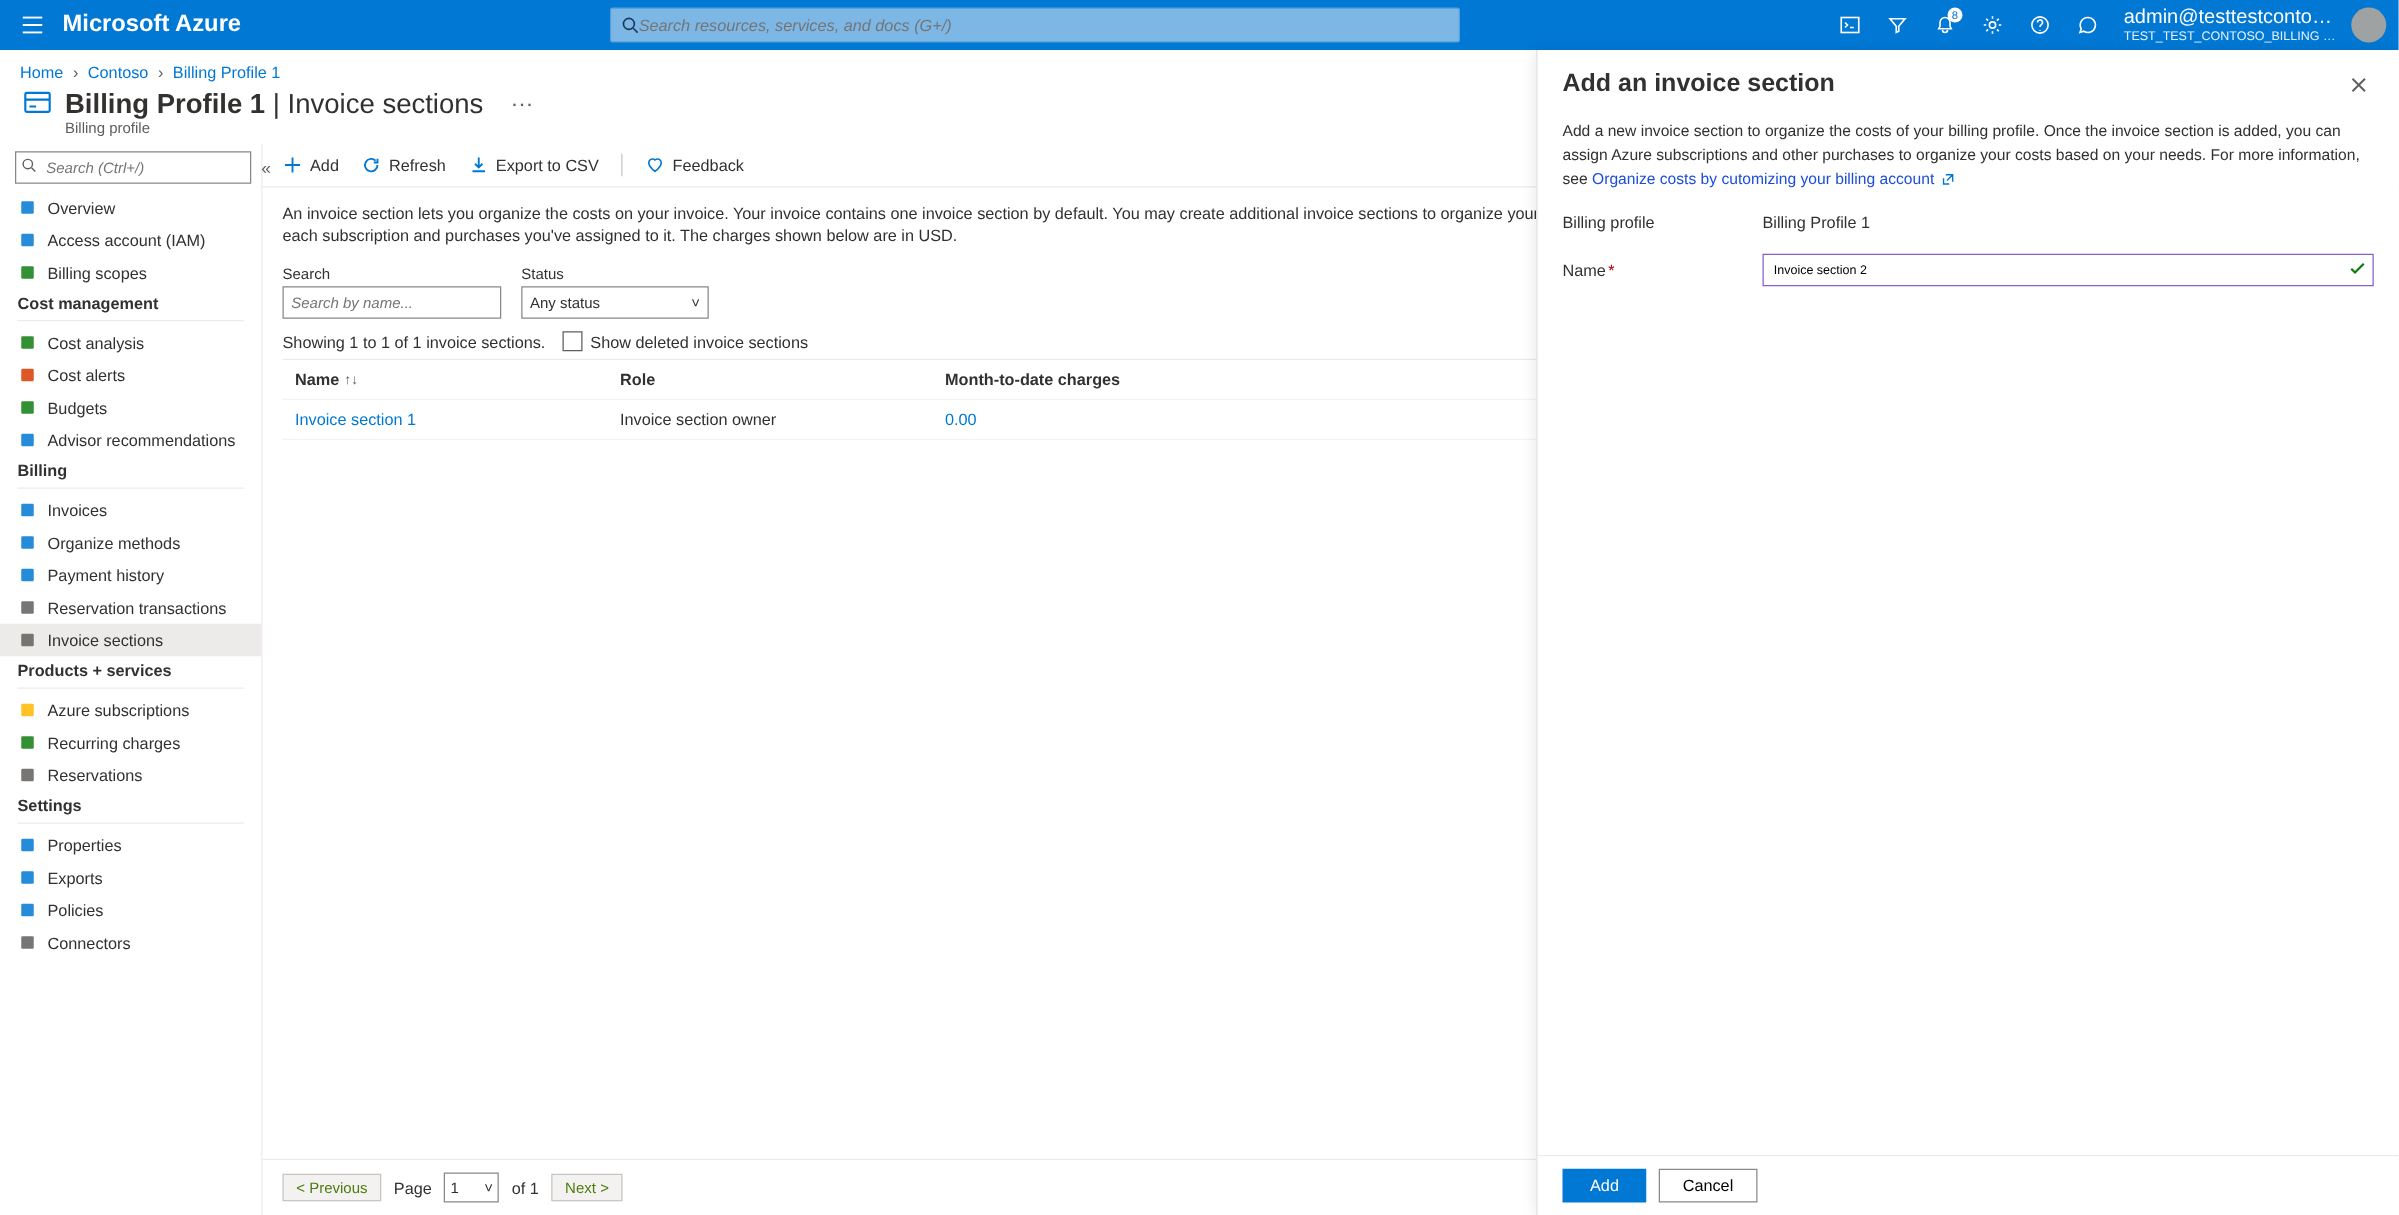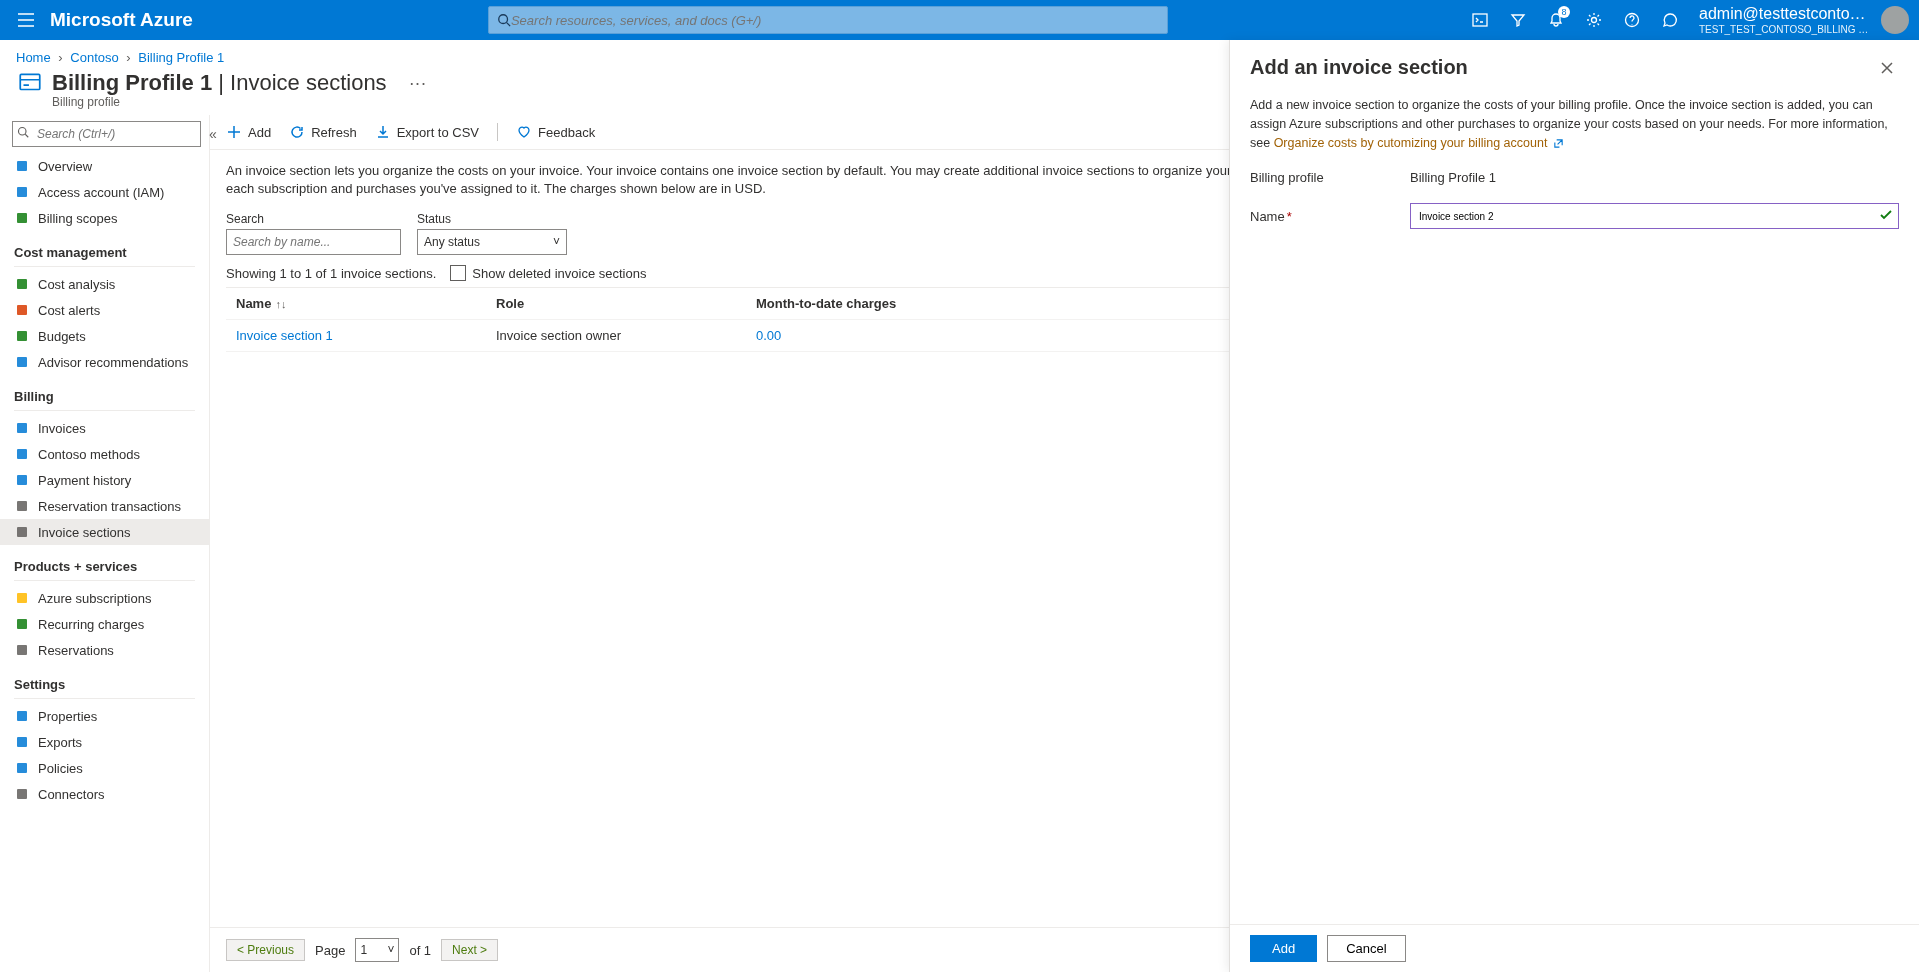--- a/index.html
+++ b/index.html
@@ -27,21 +27,21 @@
 .page-icon { width: 28px; height: 28px; color: #0078d4; display: flex; align-items: center; justify-content: center; }
 .page-title { font-size: 22px; font-weight: 600; }
 .page-title .thin { font-weight: 400; color: #323130; }
 .sub { font-size: 12px; color: #605e5c; margin-left: 36px; margin-top: -2px; }
 .dots { margin-left: 14px; color: #605e5c; cursor: pointer; font-size: 18px; }
 .sb-search { margin: 0 12px 6px; display: flex; align-items: center; }
 .sb-search input { flex: 1; border: 1px solid #8a8886; height: 26px; padding: 0 6px 0 24px; font-style: italic; font-size: 12px; }
 .sb-search-wrap { position: relative; flex: 1; }
 .sb-search-wrap .sicon { position: absolute; left: 5px; top: 5px; color: #605e5c; }
 .collapse { color: #605e5c; margin-left: 8px; cursor: pointer; font-size: 14px; }
-.nav-group { margin-top: 10px; }
+.nav-group { margin-top: 0; }
 .nav-group-title { font-size: 13px; font-weight: 600; padding: 4px 14px; color: #323130; }
 .nav-group hr { border: none; border-top: 1px solid #edebe9; margin: 2px 14px 4px; }
 .nav-item { display: flex; align-items: center; gap: 8px; padding: 5px 14px; cursor: pointer; font-size: 13px; color: #323130; }
 .nav-item.active { background: #edebe9; }
 .nav-item .ni-icon { width: 16px; height: 16px; display: flex; align-items: center; justify-content: center; }
 .main { flex: 1; display: flex; flex-direction: column; overflow: hidden; }
 .toolbar { display: flex; align-items: center; gap: 18px; padding: 8px 16px; border-bottom: 1px solid #edebe9; }
 .tbtn { display: flex; align-items: center; gap: 6px; color: #323130; cursor: pointer; font-size: 13px; }
 .tbtn .ticon2 { color: #0078d4; width: 16px; height: 16px; display: flex; align-items: center; justify-content: center; }
 .tsep { width: 1px; height: 18px; background: #c8c6c4; }
@@ -63,21 +63,21 @@
 .link { color: #0078d4; cursor: pointer; }
 .pager { border-top: 1px solid #edebe9; padding: 10px 16px; display: flex; align-items: center; gap: 10px; font-size: 13px; }
 .pbtn { border: 1px solid #c8c6c4; background: #f3f2f1; color: #4d7c0f; padding: 3px 10px; cursor: default; font-size: 12px; }
 .psel { border: 1px solid #8a8886; height: 24px; width: 44px; font-size: 12px; display:flex; align-items:center; justify-content:space-between; padding:0 4px; cursor:pointer;}
 .blade { position: absolute; right: 0; top: 0; bottom: 0; width: 690px; background: #fff; border-left: 1px solid #e1dfdd; box-shadow: -2px 0 10px rgba(0,0,0,.08); display: flex; flex-direction: column; z-index: 50; }
 .blade-head { padding: 16px 20px 8px; display: flex; align-items: flex-start; }
 .blade-title { font-size: 20px; font-weight: 600; flex: 1; }
 .blade-close { cursor: pointer; color: #605e5c; font-size: 16px; width: 24px; height: 24px; display: flex; align-items: center; justify-content: center; }
 .blade-body { padding: 8px 20px; flex: 1; overflow: auto; }
 .blade-desc { font-size: 12.5px; line-height: 1.5; color: #323130; }
-.blade-link { color: #a16207; cursor: pointer; }
+.blade-link { color: #1d4ed8; cursor: pointer; }
 .ext-icon { display:inline-block; vertical-align:-2px; margin-left:2px; }
 .form-row { display: flex; align-items: center; margin-top: 18px; font-size: 13px; }
 .form-label { width: 160px; color: #323130; }
 .form-value { flex: 1; }
 .req { color: #a80000; margin-left: 2px; }
 .name-input { width: 100%; border: 1px solid #8661c5; height: 26px; padding: 0 26px 0 8px; font-size: 10px; outline: none; }
 .name-wrap { position: relative; }
 .check { position: absolute; right: 6px; top: 5px; color: #107c10; }
 .blade-foot { border-top: 1px solid #edebe9; padding: 10px 20px; display: flex; gap: 10px; }
 .btn-primary { background: #0078d4; color: #fff; border: none; padding: 5px 22px; cursor: pointer; font-size: 13px; }
@@ -260,21 +260,21 @@
                   </svg>
                 </span>
                 <span>Invoices</span>
               </div>
               <div class="nav-item">
                 <span class="ni-icon">
                   <svg width="14" height="14" viewBox="0 0 14 14">
                     <rect x="2" y="2" width="10" height="10" rx="1" fill="#0078d4" opacity="0.85"></rect>
                   </svg>
                 </span>
-                <span>Contoso methods</span>
+                <span>Organize methods</span>
               </div>
               <div class="nav-item">
                 <span class="ni-icon">
                   <svg width="14" height="14" viewBox="0 0 14 14">
                     <rect x="2" y="2" width="10" height="10" rx="1" fill="#0078d4" opacity="0.85"></rect>
                   </svg>
                 </span>
                 <span>Payment history</span>
               </div>
               <div class="nav-item">

